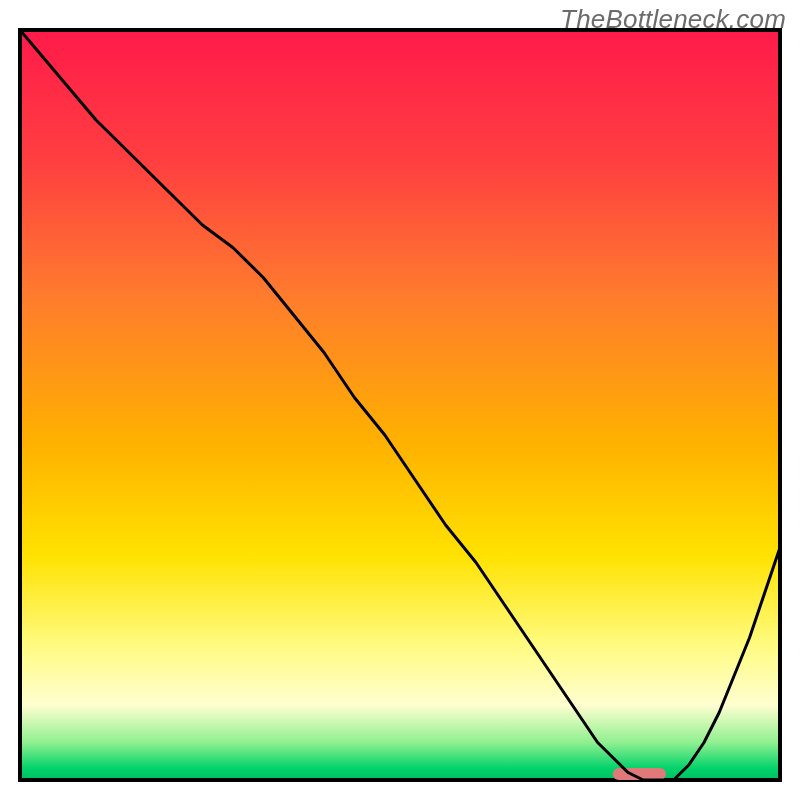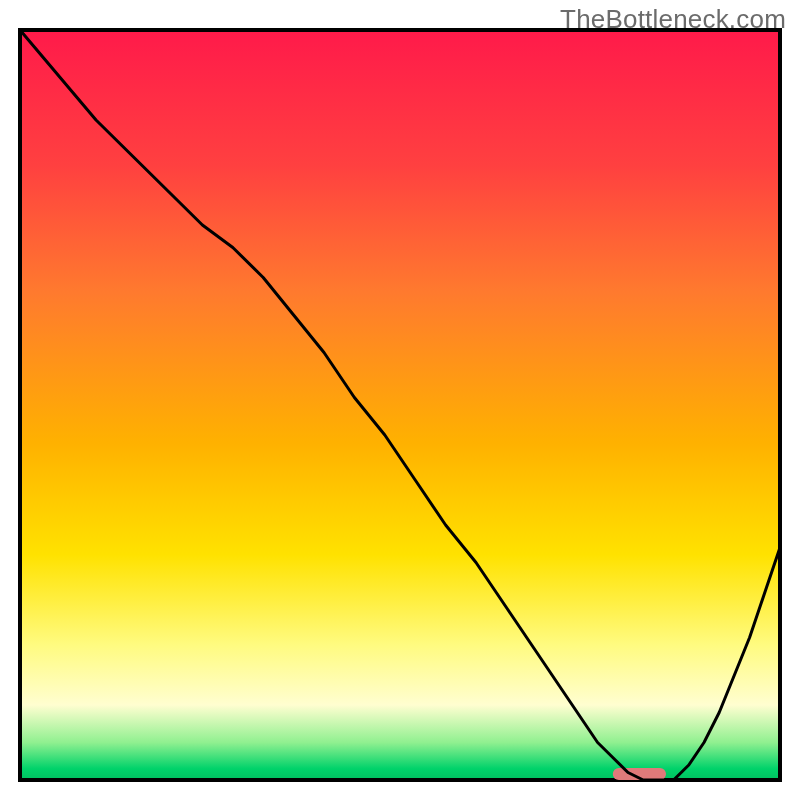--- a/index.html
+++ b/index.html
@@ -7,20 +7,21 @@
     padding: 0;
     width: 800px;
     height: 800px;
     background: #ffffff;
     font-family: Arial, Helvetica, sans-serif;
   }
   .stage {
     position: relative;
     width: 800px;
     height: 800px;
+    font-style: italic;
   }
   .watermark {
     position: absolute;
     top: 4px;
     right: 14px;
     font-size: 26px;
     font-weight: 500;
     color: #6b6b6b;
     letter-spacing: 0.2px;
   }

